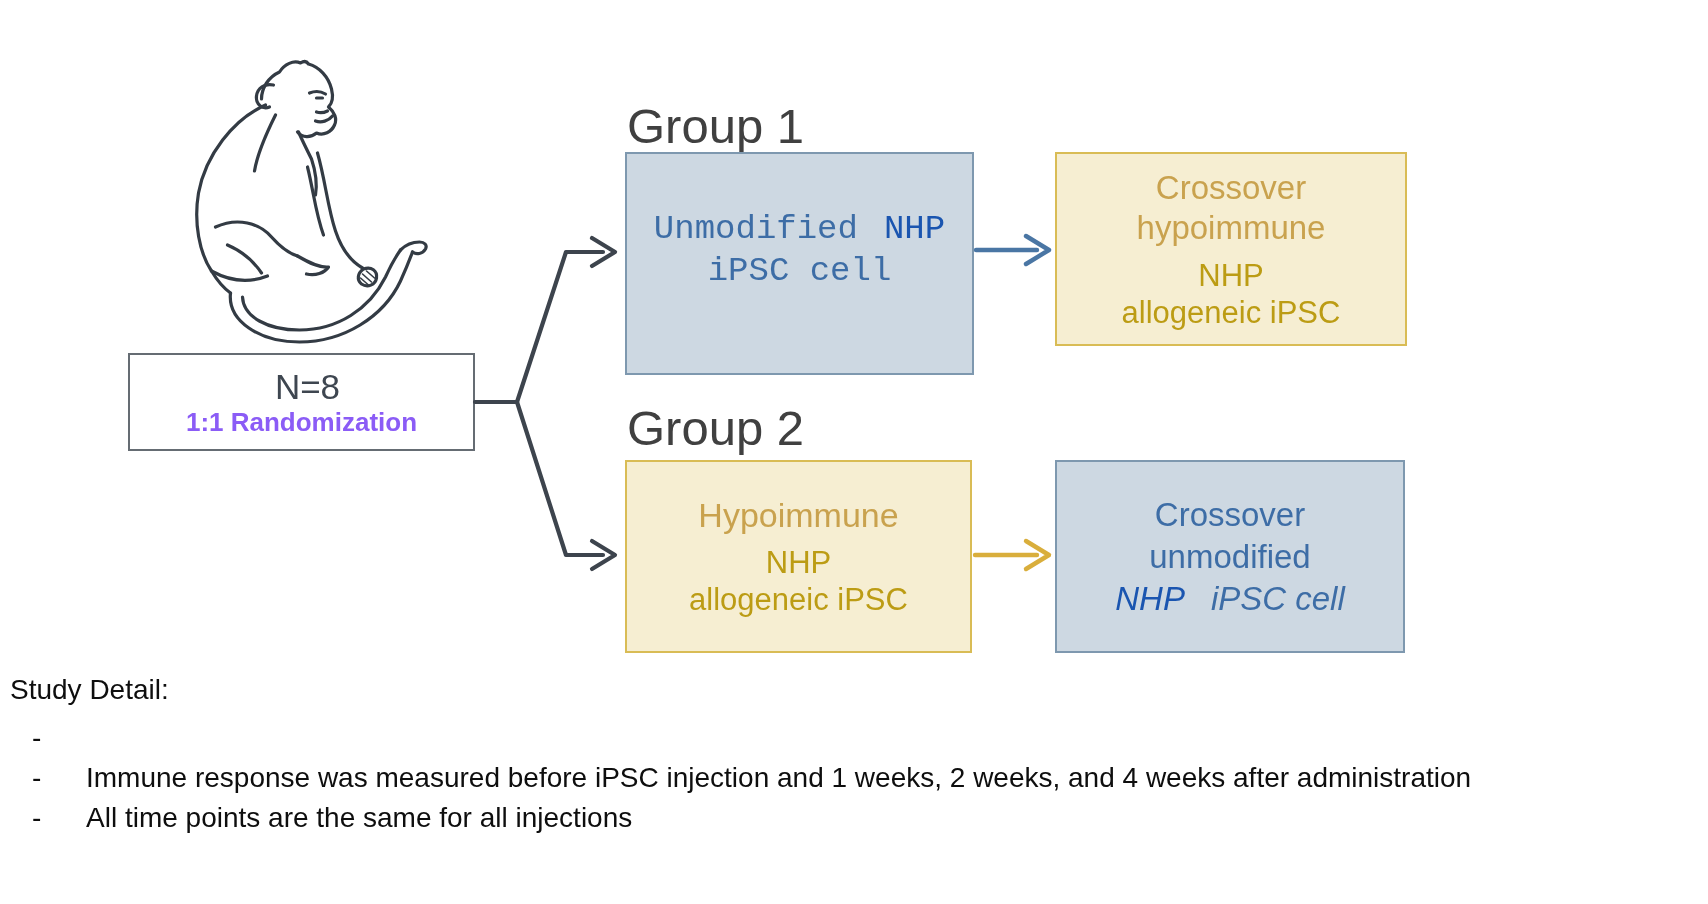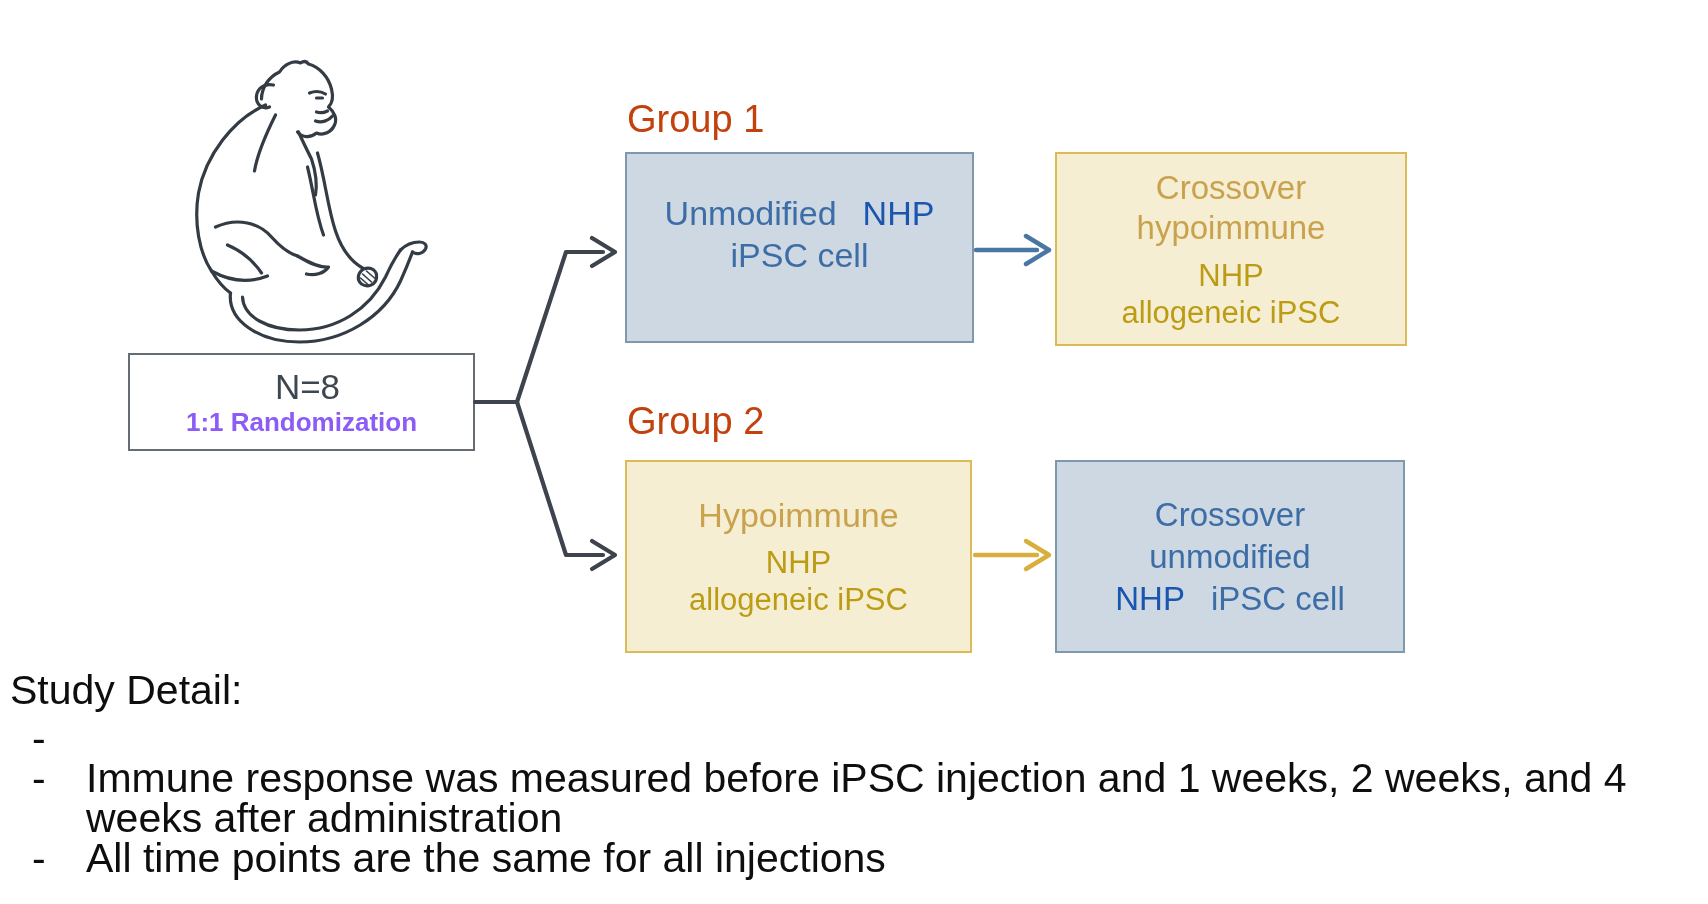--- a/index.html
+++ b/index.html
@@ -4,54 +4,54 @@
 <style>
   html,body{margin:0;padding:0;background:#ffffff;}
   .canvas{
     position:relative;width:1708px;height:904px;background:#ffffff;overflow:hidden;
     font-family:"Liberation Sans",sans-serif;
   }
   .abs{position:absolute;}
   .title{
     left:126px;top:2px;font-size:38px;font-weight:700;color:#313a44;letter-spacing:.5px;
   }
-  .group-label{font-size:38px;font-weight:400;color:#c2410c;}
+  .group-label{font-size:49px;font-weight:400;color:#404040;}
   .g1{left:627px;top:98px;} .g2{left:627px;top:400px;}
 
   .nbox{
     left:128px;top:353px;width:347px;height:98px;box-sizing:border-box;
     background:#ffffff;border:2.5px solid #656c73;
     display:flex;flex-direction:column;align-items:center;justify-content:center;
   }
   .nbox .n{font-size:35px;color:#3e4650;line-height:40px;margin-left:12px;}
   .nbox .sub{font-size:26px;font-weight:700;color:#8b5cf6;line-height:30px;}
 
   .flowbox{
     box-sizing:border-box;display:flex;flex-direction:column;align-items:center;justify-content:center;
     text-align:center;
   }
   .bluebox{background:#cdd8e2;border:2.5px solid #7e98af;}
   .goldbox{background:#f6eed2;border:2.5px solid #d9bc55;}
-  .bb1{left:625px;top:152px;width:349px;height:191px;padding-bottom:28px;}
+  .bb1{left:625px;top:152px;width:349px;height:223px;padding-bottom:28px;font-family:Liberation Mono, monospace;}
   .yb1{left:1055px;top:152px;width:352px;height:194px;}
   .yb2{left:625px;top:460px;width:347px;height:193px;}
   .bb2{left:1055px;top:460px;width:350px;height:193px;}
 
   .steel{color:#3d6da6;}
   .royal{color:#1a55b0;}
   .gold-soft{color:#c9a24e;}
   .gold-strong{color:#bc9c14;}
   .blue-line{font-size:34px;line-height:42px;}
   .gold-head{font-size:33px;line-height:40px;}
   .gold-sub{font-size:31px;line-height:37px;}
   .gap-l{margin-left:26px;}
   .mt8{margin-top:9px;}
 
   .detail{
-    left:10px;top:670px;width:1646px;color:#0e0e0e;font-size:41px;line-height:40px;
+    left:10px;top:670px;width:1646px;color:#0e0e0e;font-size:28px;line-height:40px;
   }
   .detail .heading{margin-bottom:8px;}
   .bullet{display:flex;align-items:flex-start;}
   .bullet .dash{width:54px;padding-left:22px;flex:0 0 auto;box-sizing:content-box;}
   .bullet .btext{max-width:1556px;}
 
   svg.overlay{left:0;top:0;pointer-events:none;}
 </style>
 </head>
 <body>
@@ -121,21 +121,21 @@
 
   <div class="abs flowbox goldbox yb2">
     <div class="gold-head gold-soft" style="font-size:34px;">Hypoimmune</div>
     <div class="gold-sub gold-strong mt8">NHP</div>
     <div class="gold-sub gold-strong">allogeneic iPSC</div>
   </div>
 
   <div class="abs flowbox bluebox bb2">
     <div class="blue-line steel" style="font-size:33px;">Crossover</div>
     <div class="blue-line steel" style="font-size:33px;">unmodified</div>
-    <div class="blue-line" style="font-size:33px;">
+    <div class="blue-line" style="font-size:33px;font-style:italic;">
       <span class="royal">NHP</span><span class="steel gap-l">iPSC cell</span>
     </div>
   </div>
 
   <svg class="abs overlay" width="1708" height="904" viewBox="0 0 1708 904" aria-hidden="true">
     <g fill="none" stroke="#3d444d" stroke-width="4.2" stroke-linecap="round" stroke-linejoin="round">
       <path d="M475,402 L517,402"></path>
       <path d="M517,402 L566,252 L603,252"></path>
       <path d="M592,238 L615,252 L592,266"></path>
       <path d="M517,402 L566,555 L603,555"></path>

